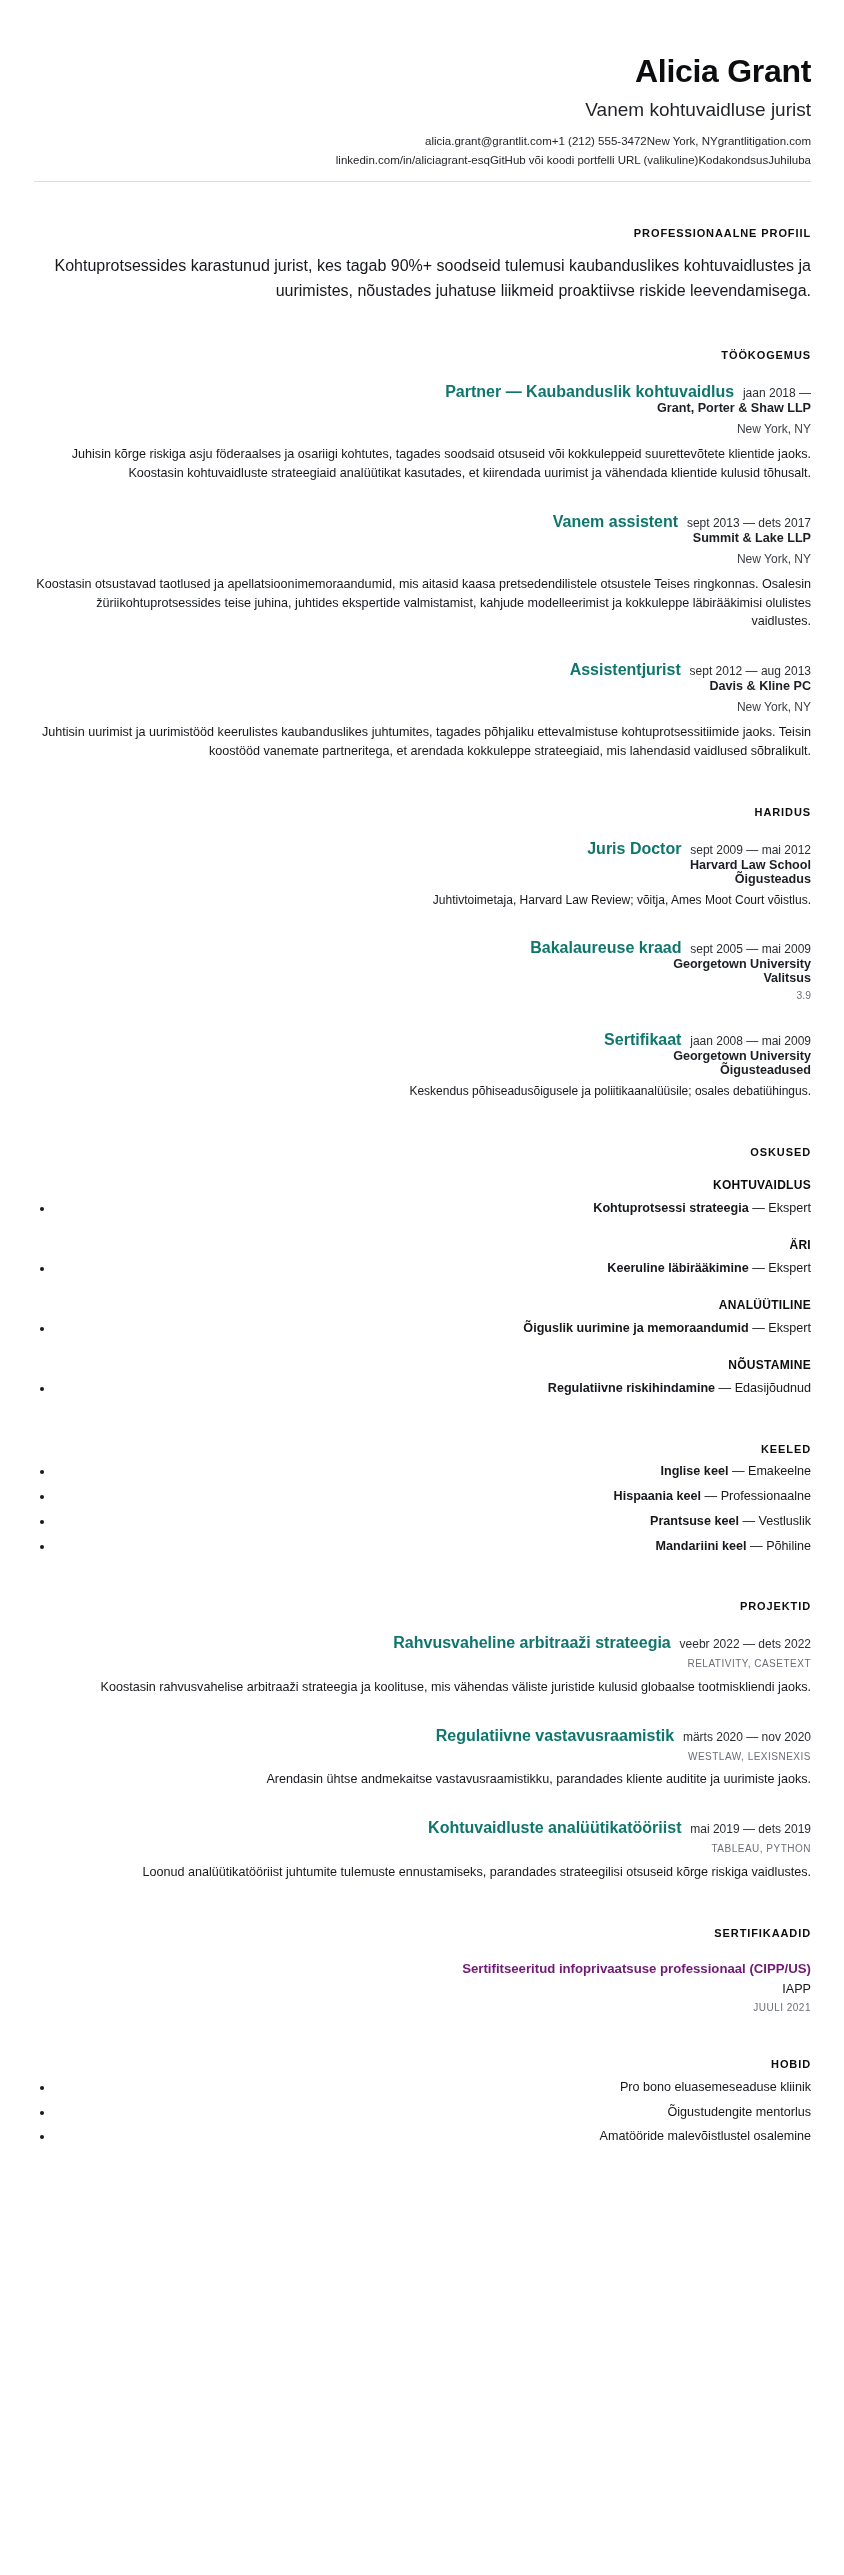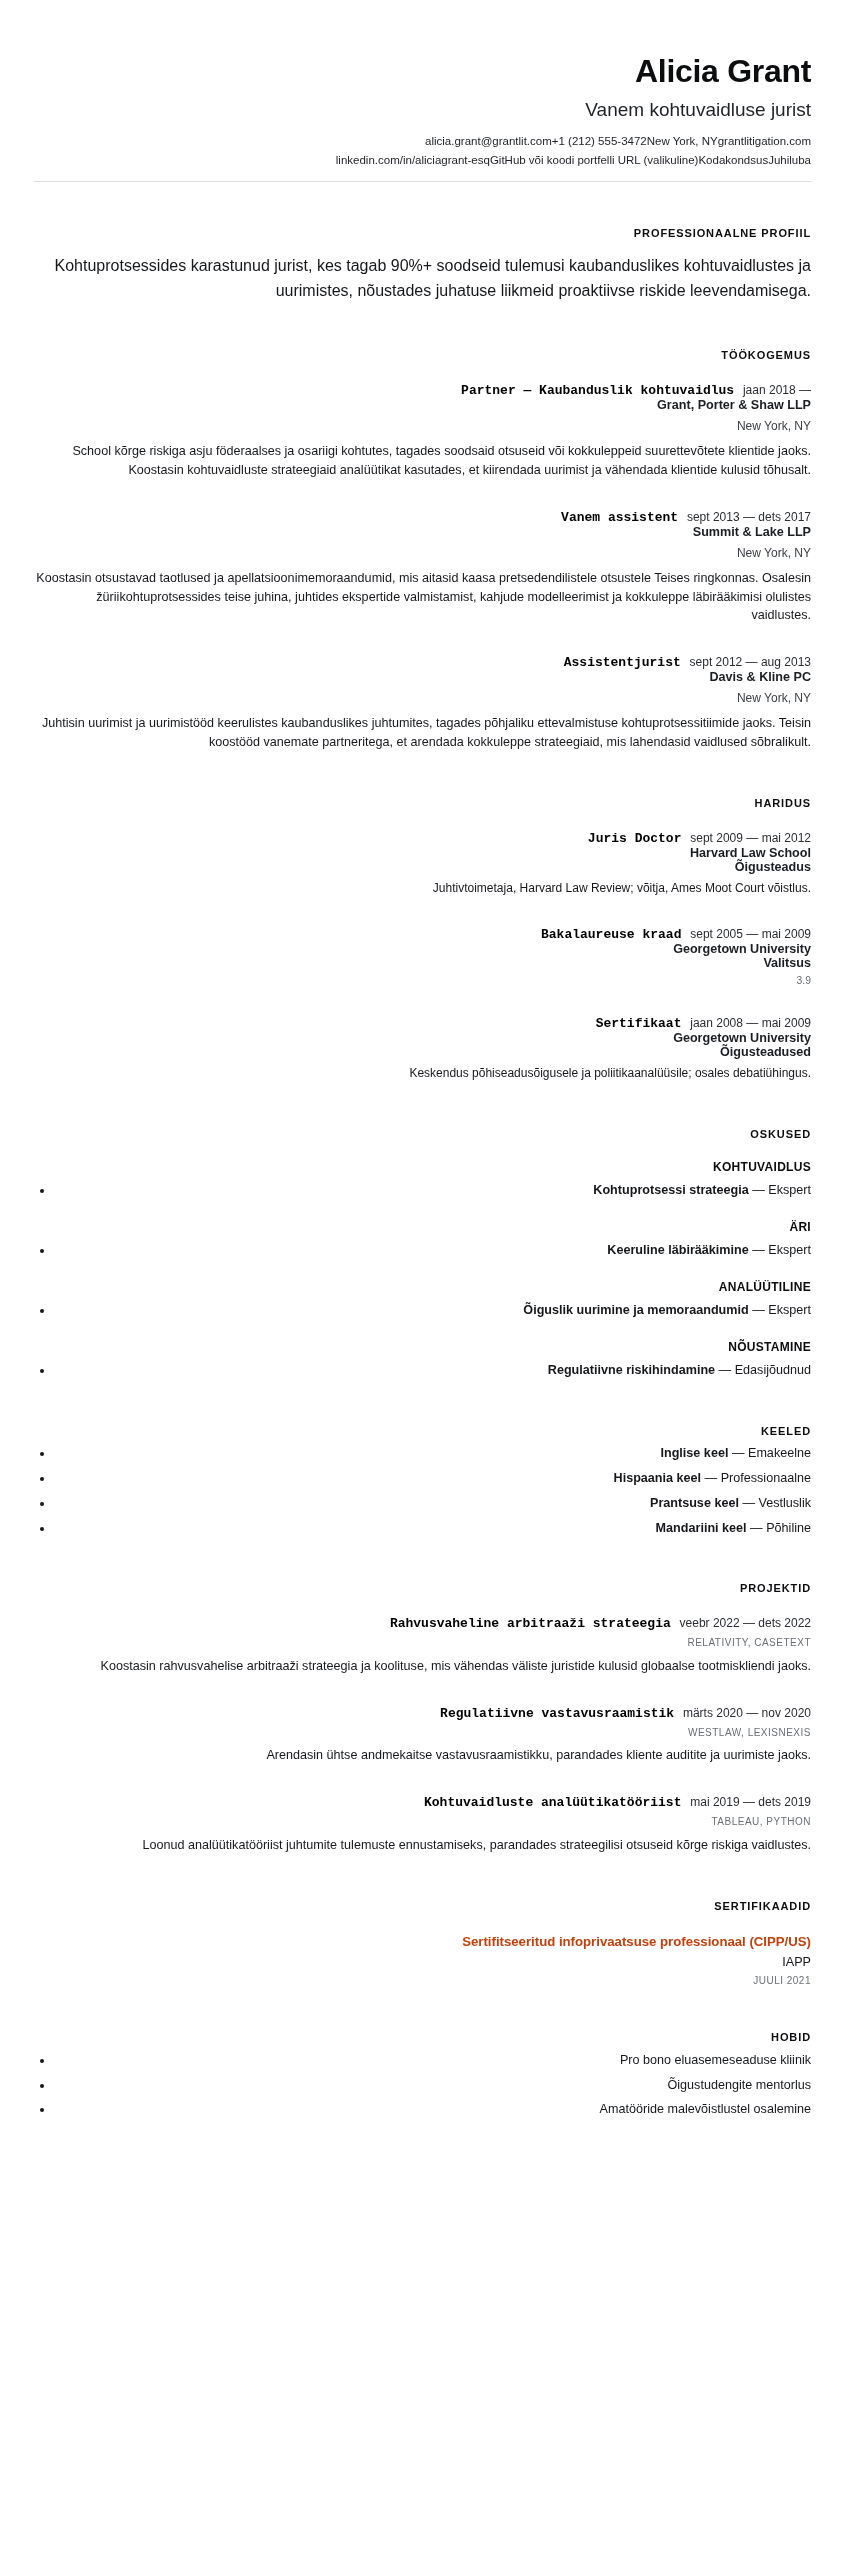--- a/index.html
+++ b/index.html
@@ -23,39 +23,39 @@
 
   
   .section { margin-top: 45px; }
   .section-heading { font-size: 11px; font-weight: 700; letter-spacing: 0.9px; color: #0c0d0f; }
 
   .profile-text { margin-top: 15.4px; font-size: 16px; line-height: 1.55; color: #16181c; max-width: 777px; }
 
   
   .entry { margin-top: 22px; }
   .entry + .entry { margin-top: 30px; }
-  .entry-title { font-size: 13px; font-weight: 700; color: #000000; font-family: Liberation Mono, monospace; }
+  .entry-title { font-size: 16px; font-weight: 700; color: #0f766e; }
   .entry-dates { font-size: 12px; color: #2a2d33; margin-left: 8.8px; }
   .edu-degree { display: inline-block; min-width: 187px; }
   .entry-sub { font-size: 12.6px; color: #1b1e23; font-weight: bold; }
   .entry-location { margin-top: 7.1px; font-size: 12px; color: #3c4046; }
   .entry-desc { margin-top: 8.8px; font-size: 12.6px; line-height: 1.5; color: #16181c; max-width: 777px; }
   .edu-note { margin-top: 6px; font-size: 12px; line-height: 1.45; color: #16181c; }
   .edu-gpa { margin-top: 5px; font-size: 10.4px; color: #6a6f76; margin-left: 16px; }
   .tools-line { margin-top: 6px; font-size: 10px; letter-spacing: 0.5px; color: #6a6f76; }
 
   
   .skill-group { margin-top: 20px; }
   .skill-cat { font-size: 12px; font-weight: 700; letter-spacing: 0.3px; color: #0c0d0f; }
   ul.bullets { margin: 7.7px 0 0 0; padding-left: 20px; }
   ul.bullets li { font-size: 12.6px; line-height: 1.45; margin-top: 6.6px; color: #16181c; }
   .item-name { font-weight: 700; }
 
   
-  .cert-name { font-size: 13.2px; font-weight: 700; color: #c2410c; }
+  .cert-name { font-size: 13.2px; font-weight: 700; color: #701a75; }
   .cert-issuer { margin-top: 6px; font-size: 12.6px; color: #16181c; }
   .cert-date { margin-top: 6px; font-size: 10px; letter-spacing: 0.5px; color: #6a6f76; }
 </style>
 </head>
 <body>
 
 <div class="page">
 
   <div>
     <div class="name">Alicia Grant</div>
@@ -76,21 +76,21 @@
 
   <div class="section">
     <div class="section-heading">TÖÖKOGEMUS</div>
 
     <div class="entry">
       <div>
         <span class="entry-title">Partner — Kaubanduslik kohtuvaidlus</span><span class="entry-dates">jaan 2018 —</span>
       </div>
       <div class="entry-sub">Grant, Porter &amp; Shaw LLP</div>
       <div class="entry-location">New York, NY</div>
-      <div class="entry-desc">School kõrge riskiga asju föderaalses ja osariigi kohtutes, tagades soodsaid otsuseid või kokkuleppeid suurettevõtete klientide jaoks. Koostasin kohtuvaidluste strateegiaid analüütikat kasutades, et kiirendada uurimist ja vähendada klientide kulusid tõhusalt.</div>
+      <div class="entry-desc">Juhisin kõrge riskiga asju föderaalses ja osariigi kohtutes, tagades soodsaid otsuseid või kokkuleppeid suurettevõtete klientide jaoks. Koostasin kohtuvaidluste strateegiaid analüütikat kasutades, et kiirendada uurimist ja vähendada klientide kulusid tõhusalt.</div>
     </div>
 
     <div class="entry">
       <div>
         <span class="entry-title">Vanem assistent</span><span class="entry-dates">sept 2013 — dets 2017</span>
       </div>
       <div class="entry-sub">Summit &amp; Lake LLP</div>
       <div class="entry-location">New York, NY</div>
       <div class="entry-desc">Koostasin otsustavad taotlused ja apellatsioonimemoraandumid, mis aitasid kaasa pretsedendilistele otsustele Teises ringkonnas. Osalesin žüriikohtuprotsessides teise juhina, juhtides ekspertide valmistamist, kahjude modelleerimist ja kokkuleppe läbirääkimisi olulistes vaidlustes.</div>
     </div>

